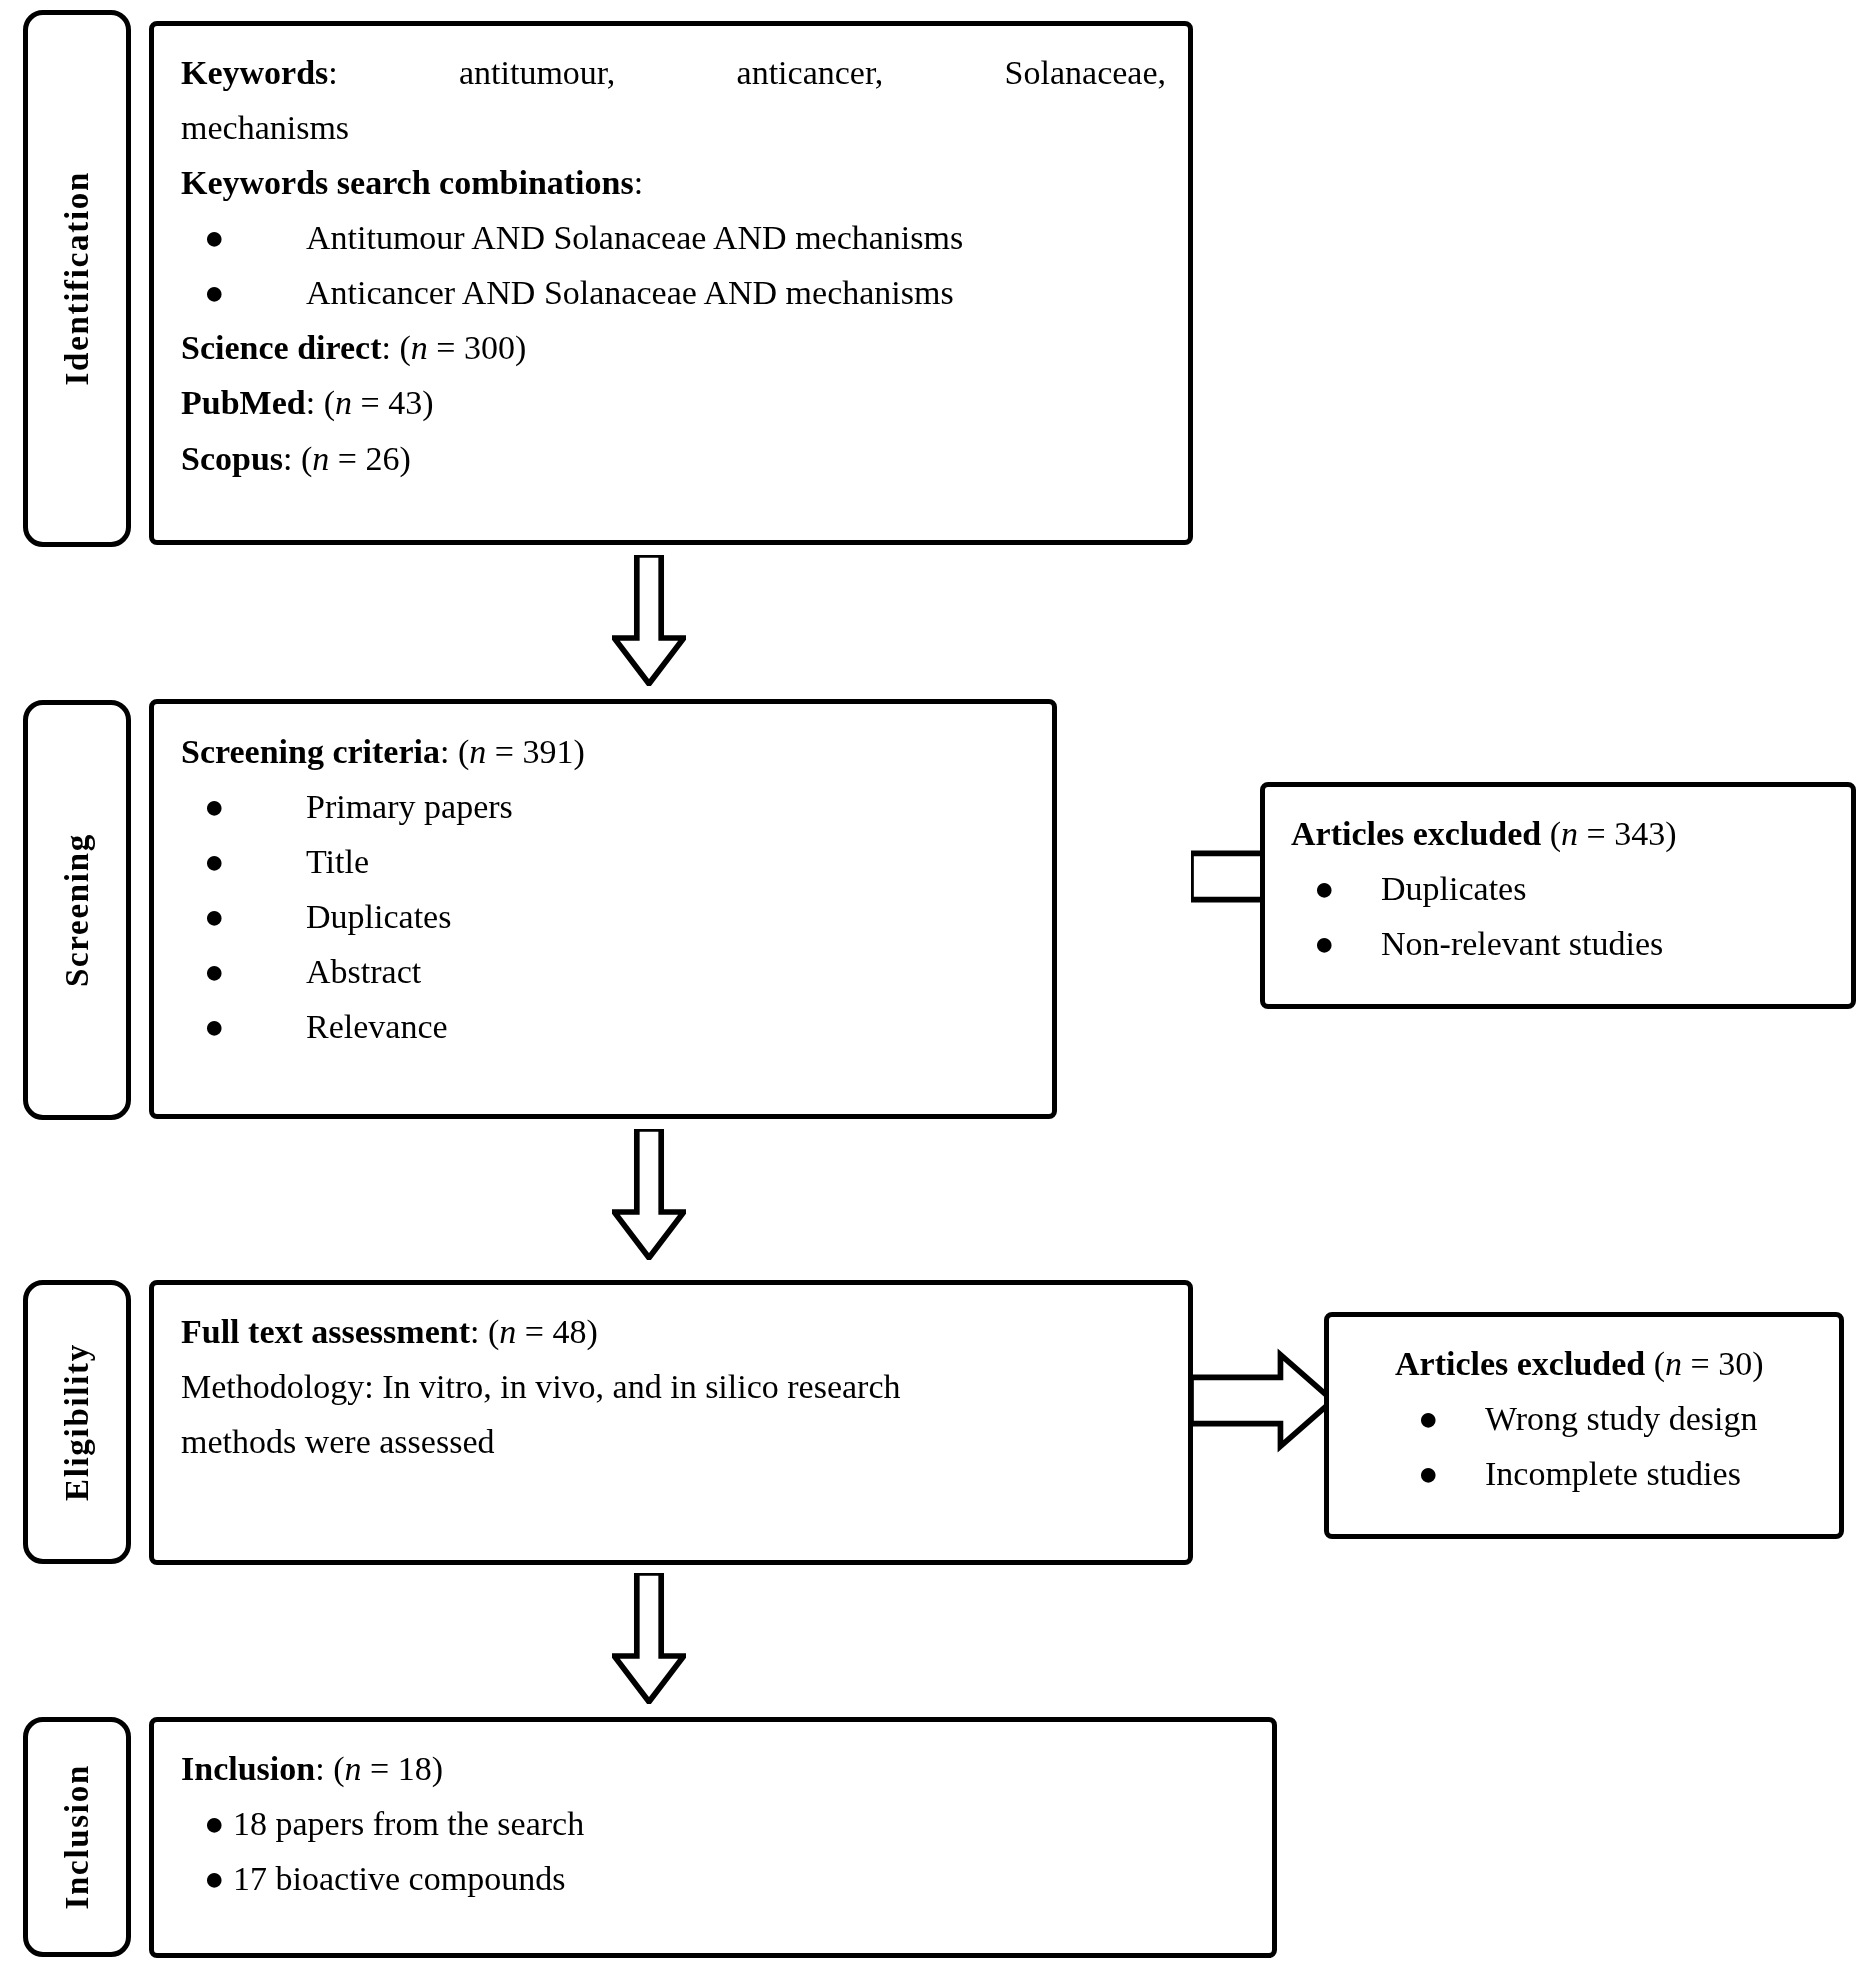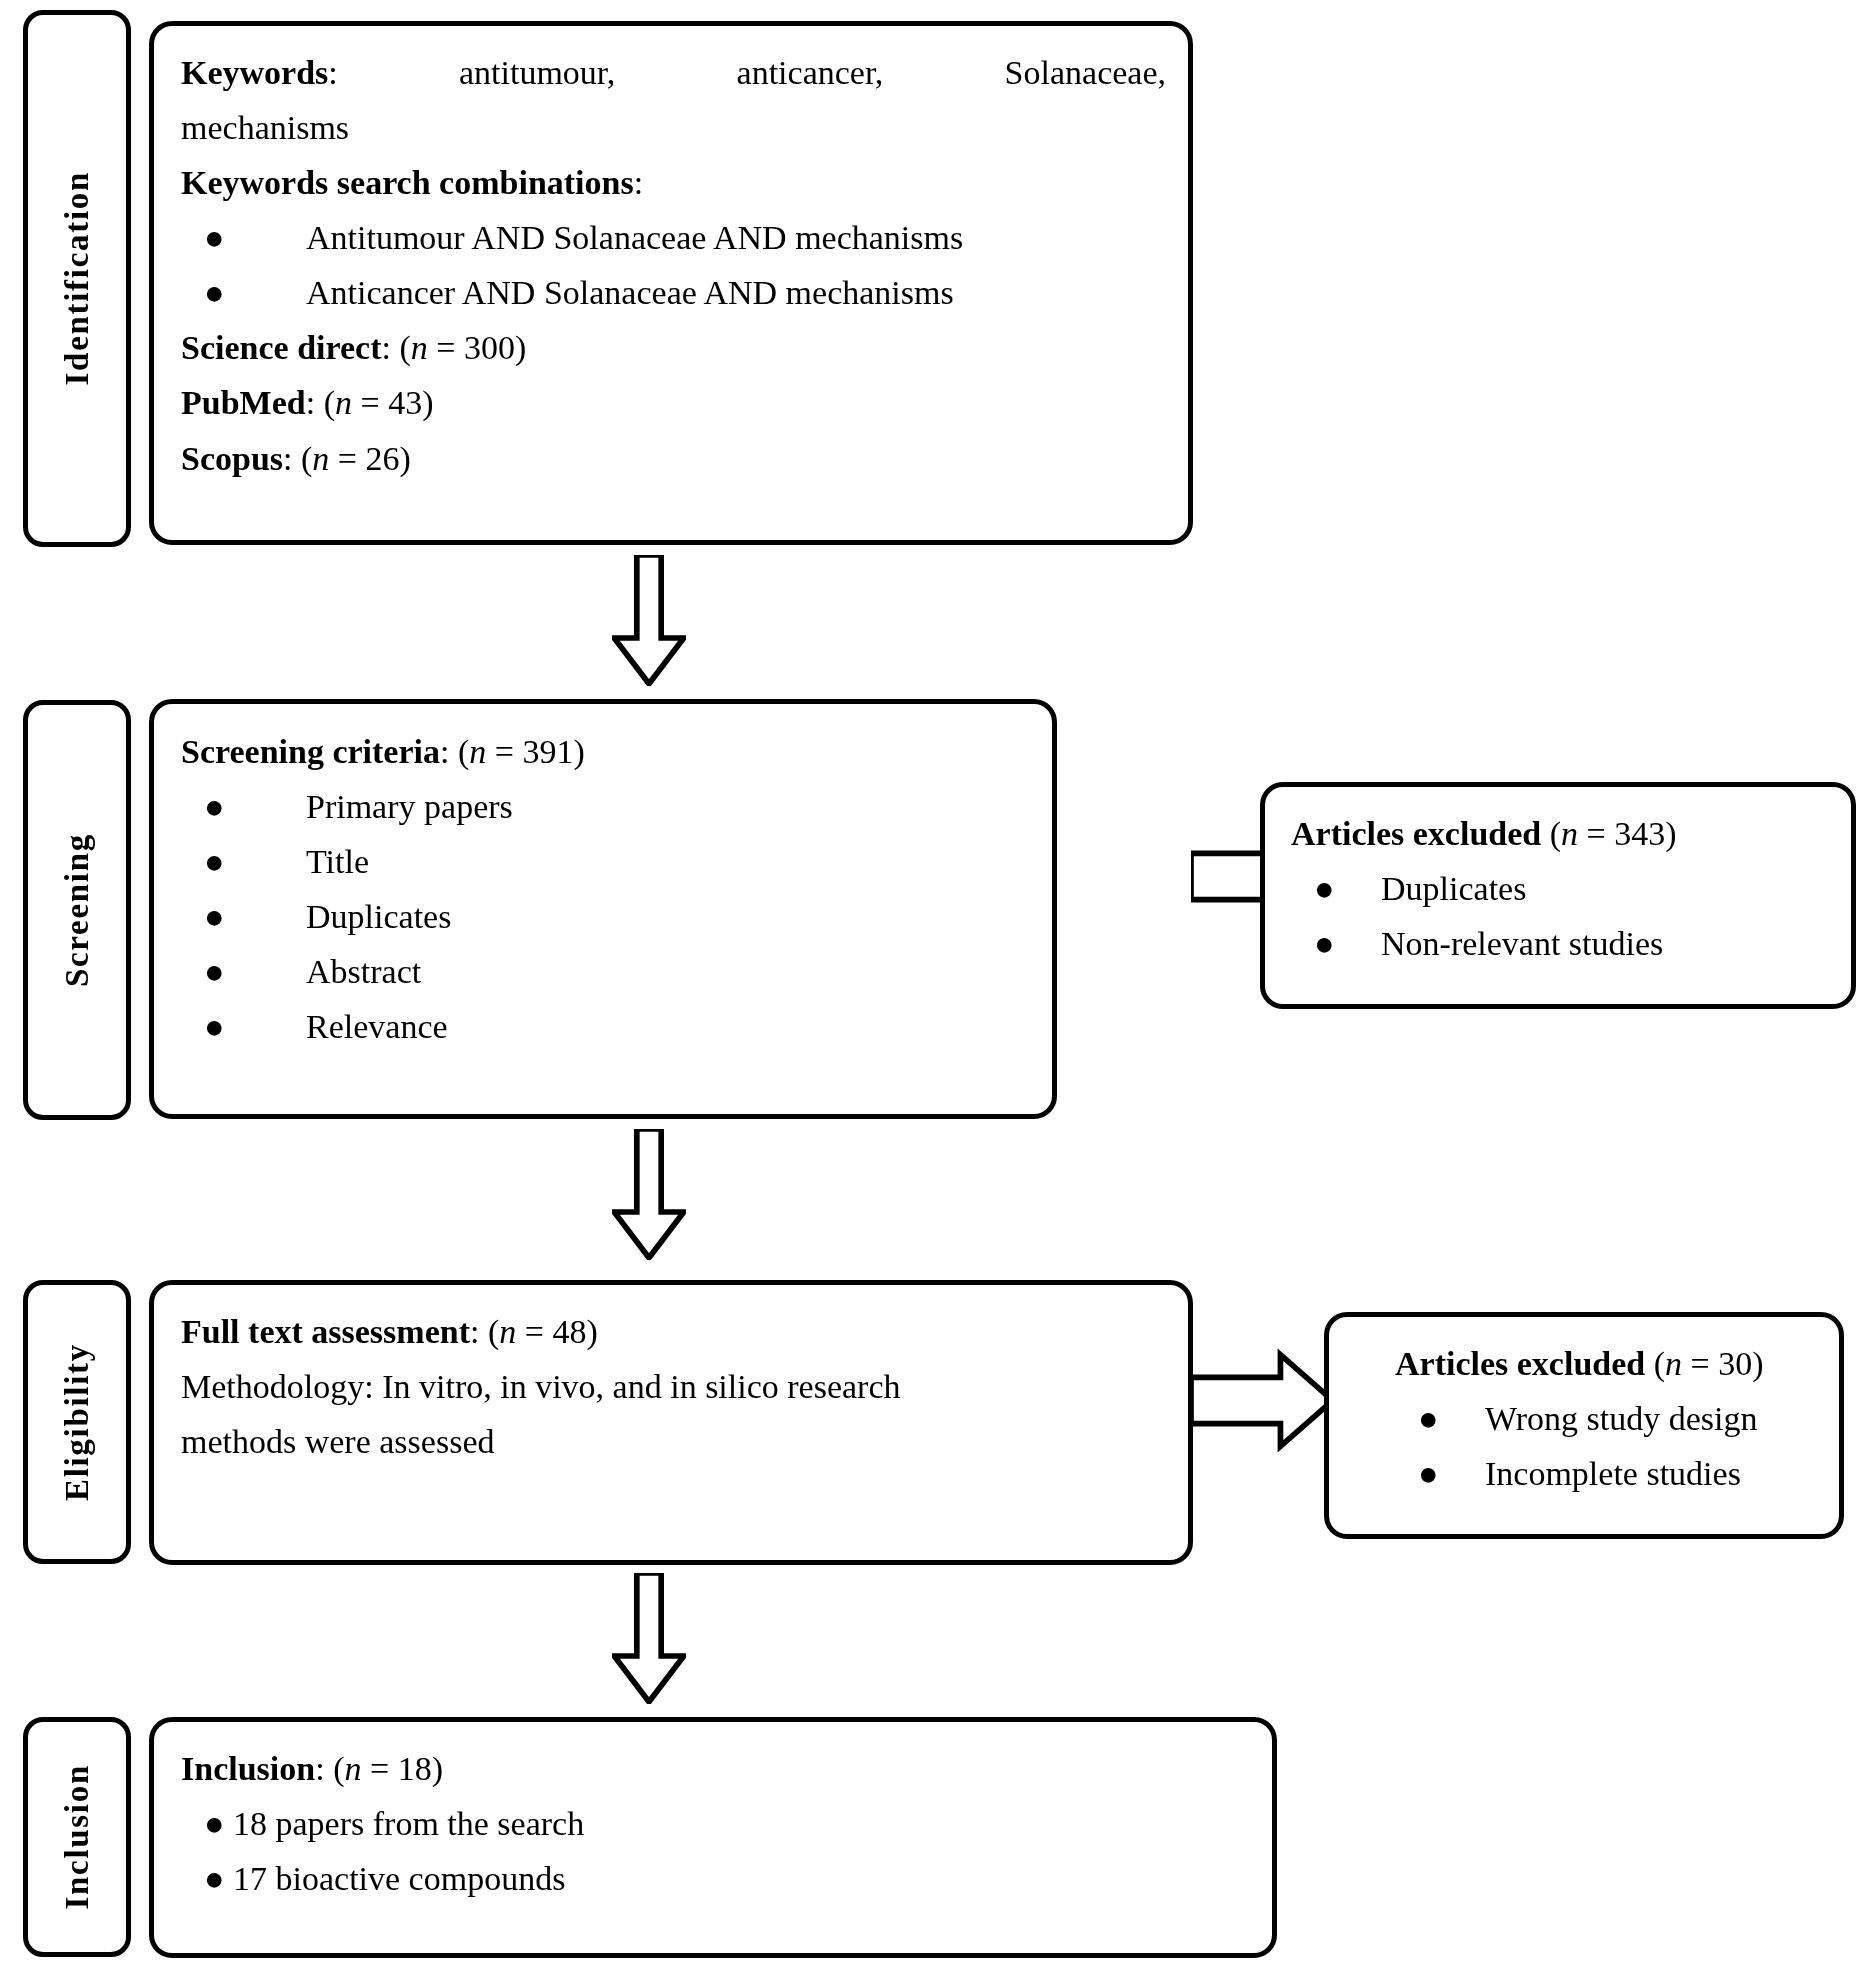--- a/index.html
+++ b/index.html
@@ -18,21 +18,21 @@
     background: #ffffff;
     overflow: hidden;
   }
 
   
   .box {
     position: absolute;
     box-sizing: border-box;
     background: #ffffff;
     border: 5.7px solid #000000;
-    border-radius: 23px;
+    border-radius: 8px;
   }
   .stage-label {
     position: absolute;
     box-sizing: border-box;
     background: #ffffff;
     border: 5.7px solid #000000;
     border-radius: 20px;
     display: flex;
     align-items: center;
     justify-content: center;

